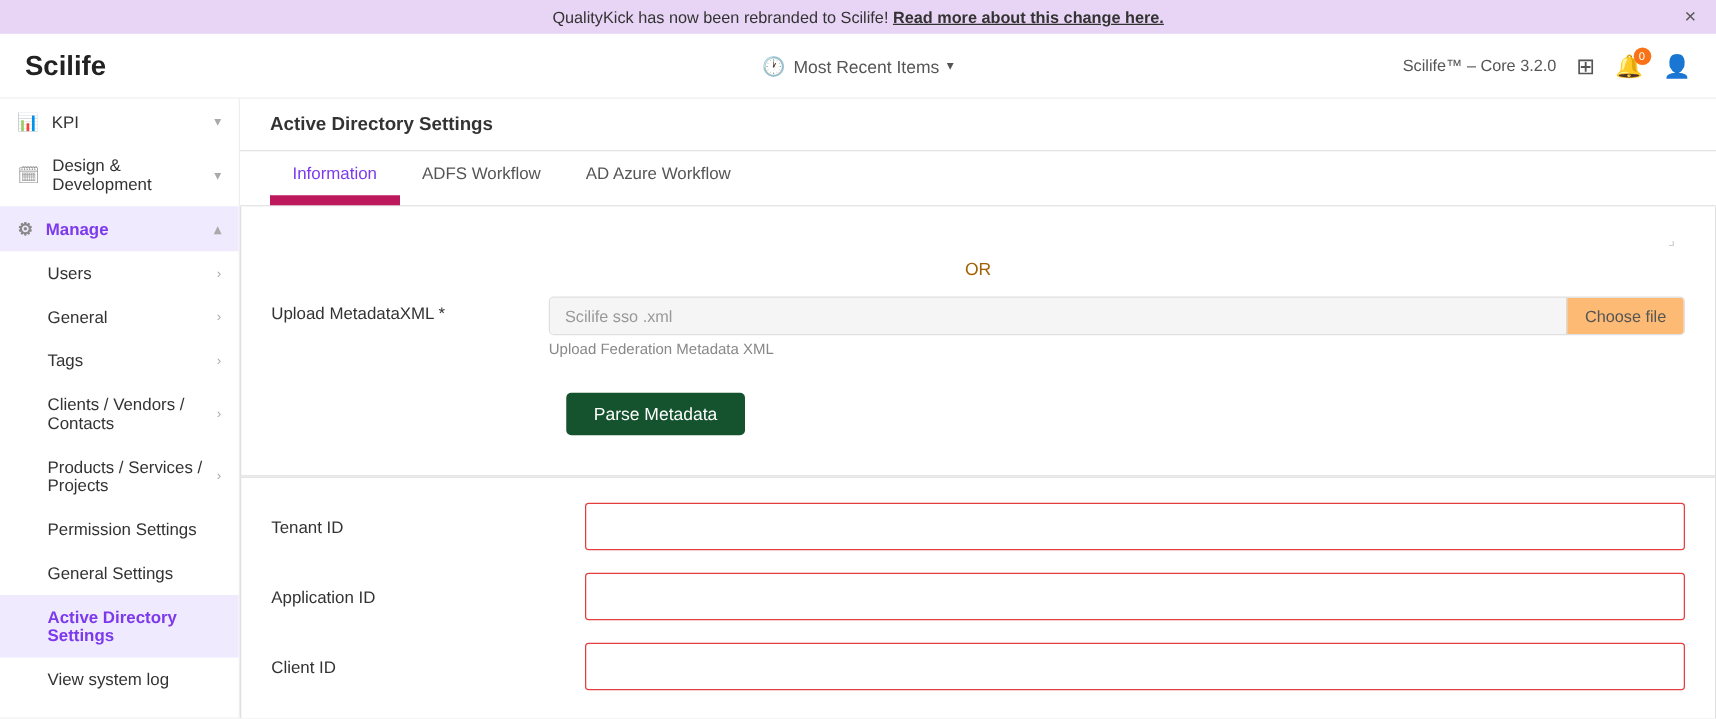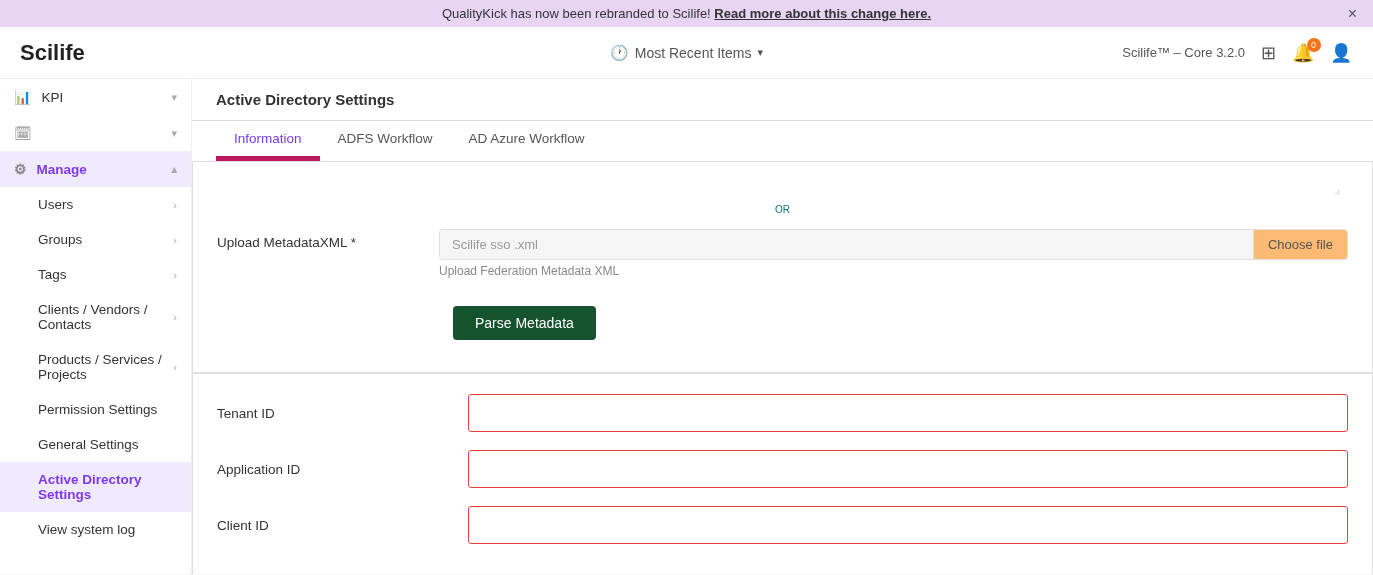--- a/index.html
+++ b/index.html
@@ -114,37 +114,37 @@
     .tab {
       padding: 10px 18px;
       font-size: 13.5px;
       cursor: pointer;
       color: #555;
       border-bottom: 2px solid transparent;
       white-space: nowrap;
     }
     .tab.active {
       color: #7c3aed;
-      border-bottom: 5px solid #be185d;
+      border-bottom: 8px solid #be185d;
       font-weight: 500;
     }
 
     .form-section {
       background: #fff;
       margin: 0;
       padding: 20px 24px;
       border: 1px solid #e0e0e0;
       border-top: none;
     }
 
     .or-divider {
       text-align: center;
       padding: 8px 0 14px;
-      font-size: 10px;
-      color: #0f766e;
+      font-size: 14px;
+      color: #a16207;
     }
 
     .form-row {
       display: flex;
       align-items: flex-start;
       gap: 2px;
       margin-bottom: 20px;
     }
     .form-label {
       width: 220px;
@@ -270,33 +270,34 @@
 <div class="main-layout">
 
   <div class="sidebar">
     <div class="sidebar-item">
       <span class="si-icon">📊</span>
       <span class="si-label">KPI</span>
       <span class="si-arrow">▾</span>
     </div>
     <div class="sidebar-item">
       <span class="si-icon">🗓</span>
+      <span class="si-label">Design &amp; Development</span>
       <span class="si-arrow">▾</span>
     </div>
     <div class="sidebar-item active">
       <span class="si-icon">⚙</span>
       <span class="si-label">Manage</span>
       <span class="si-arrow">▴</span>
     </div>
     <div class="sidebar-item sidebar-expand">
       <span class="si-label">Users</span>
       <span class="si-arrow">›</span>
     </div>
     <div class="sidebar-item sidebar-expand">
-      <span class="si-label">Groups</span>
+      <span class="si-label">General</span>
       <span class="si-arrow">›</span>
     </div>
     <div class="sidebar-item sidebar-expand">
       <span class="si-label">Tags</span>
       <span class="si-arrow">›</span>
     </div>
     <div class="sidebar-item sidebar-expand">
       <span class="si-label">Clients / Vendors / Contacts</span>
       <span class="si-arrow">›</span>
     </div>

